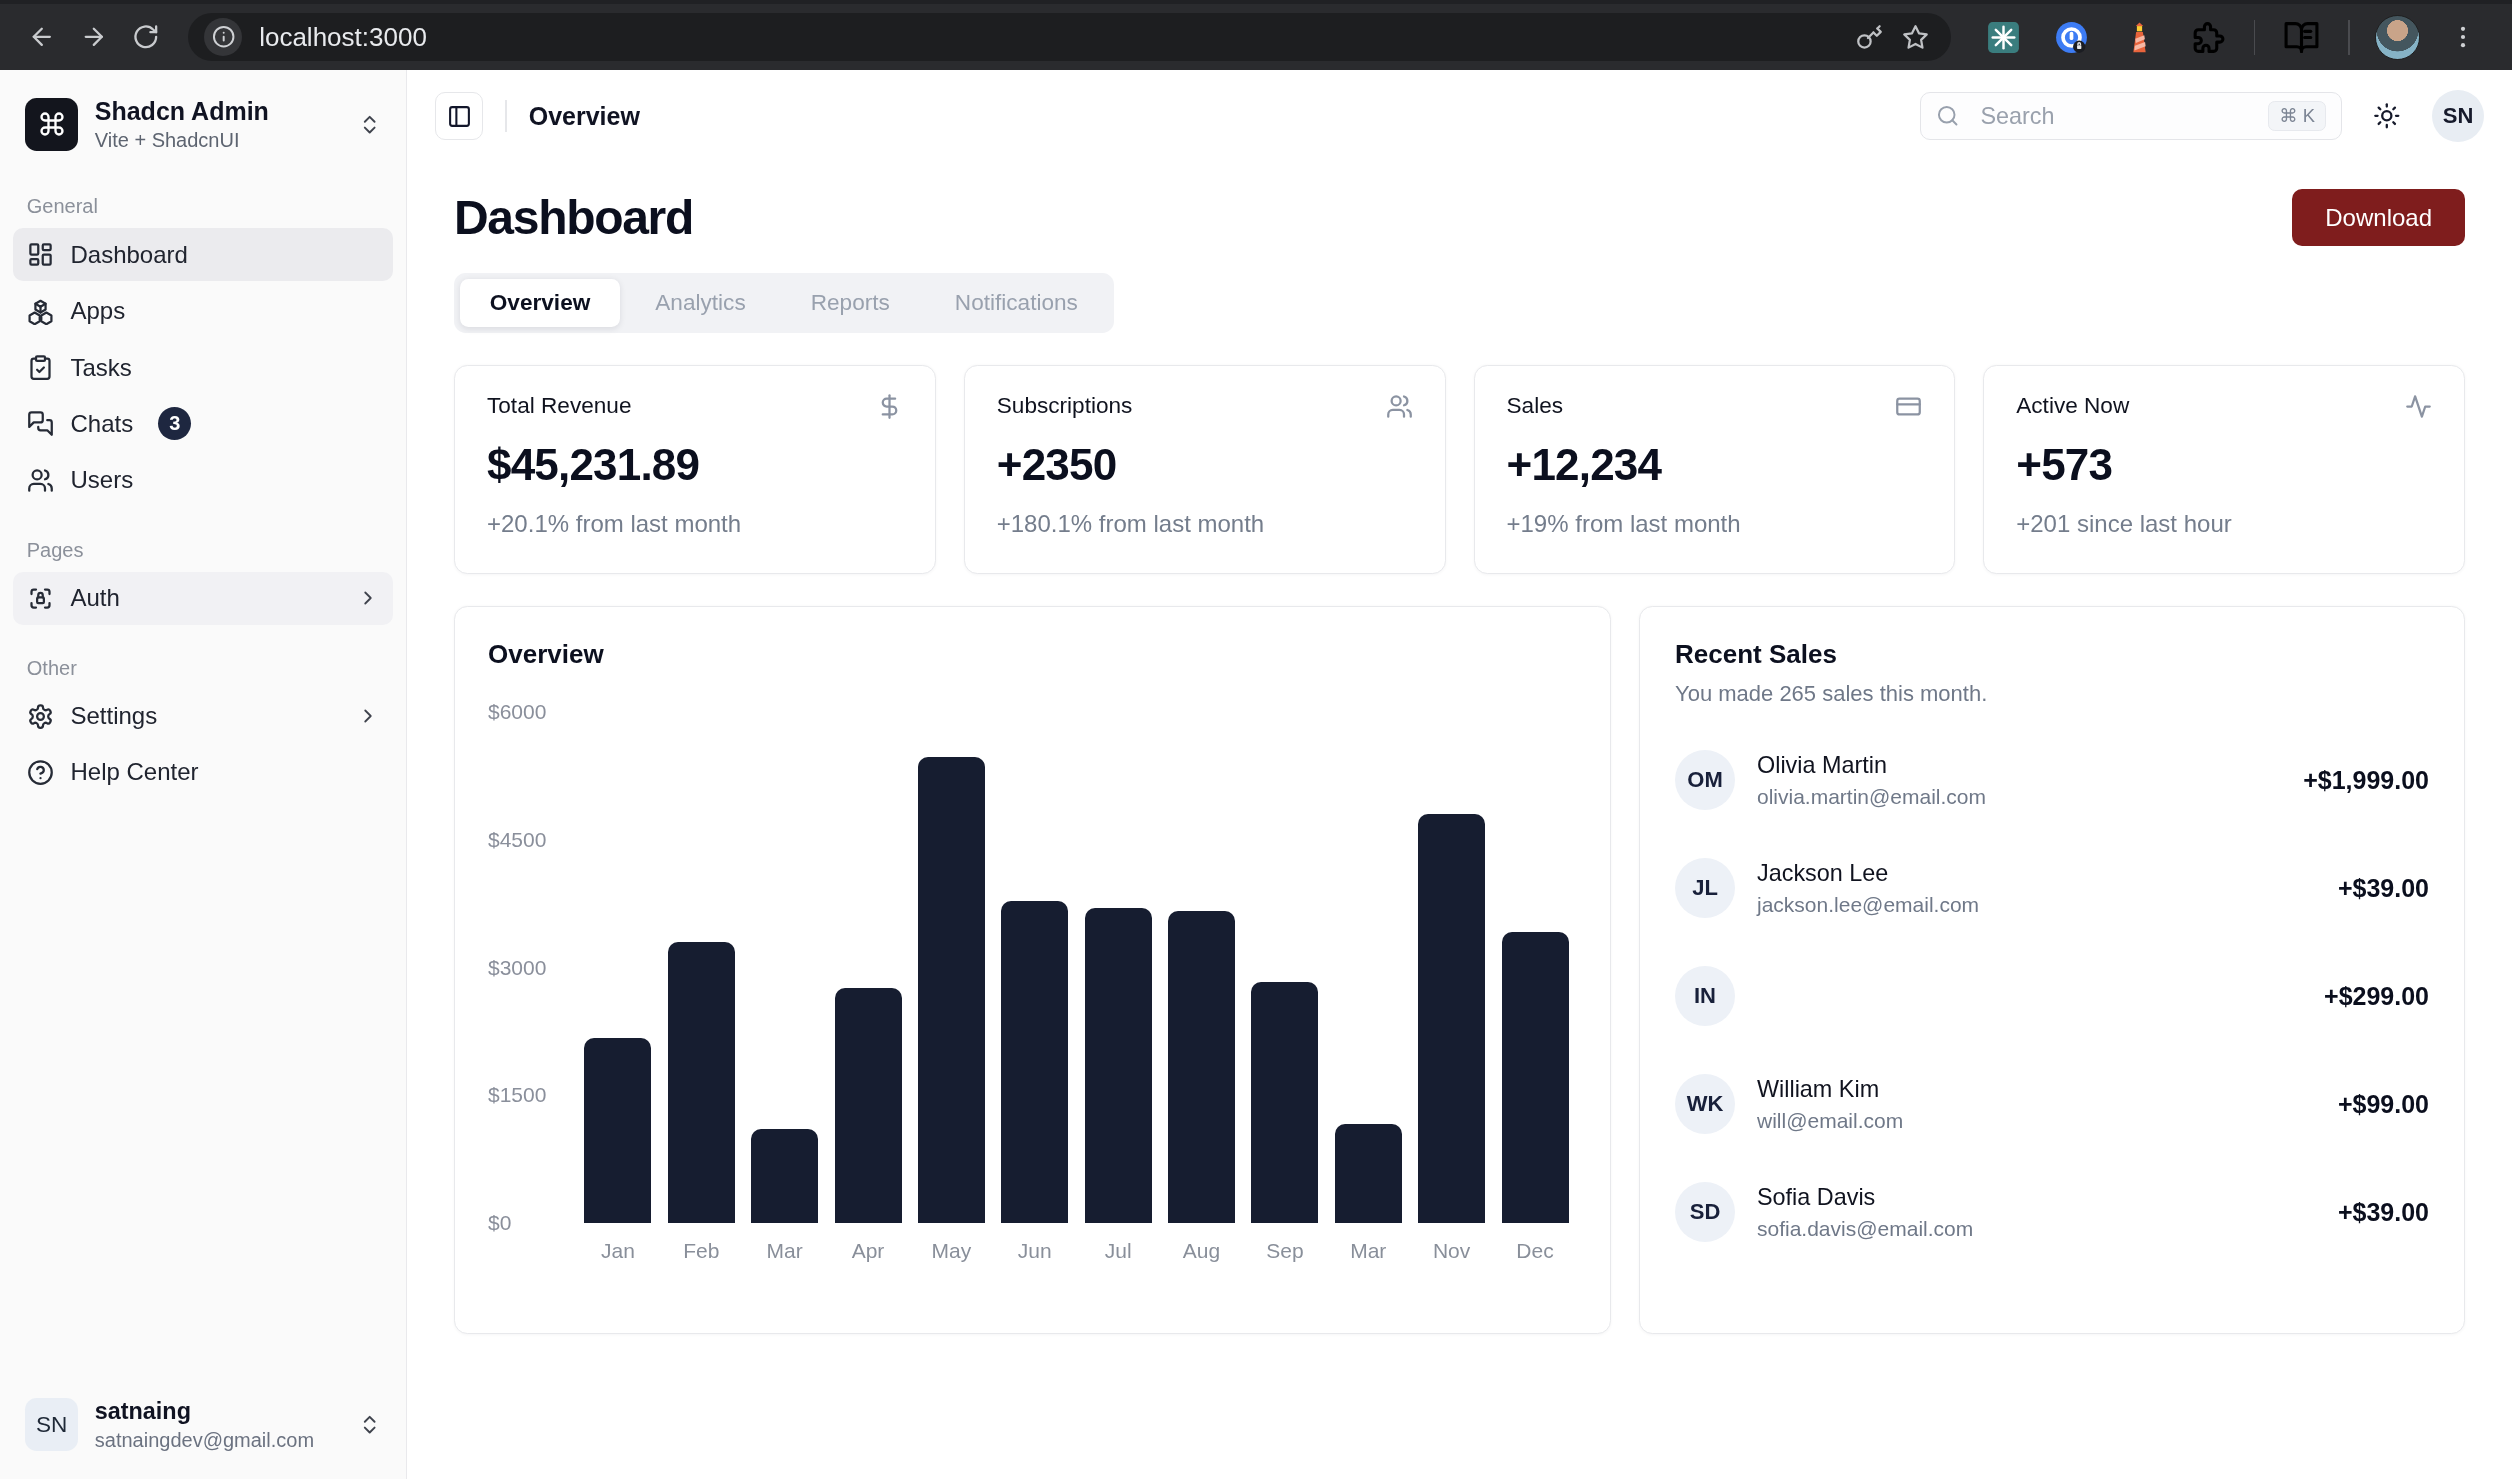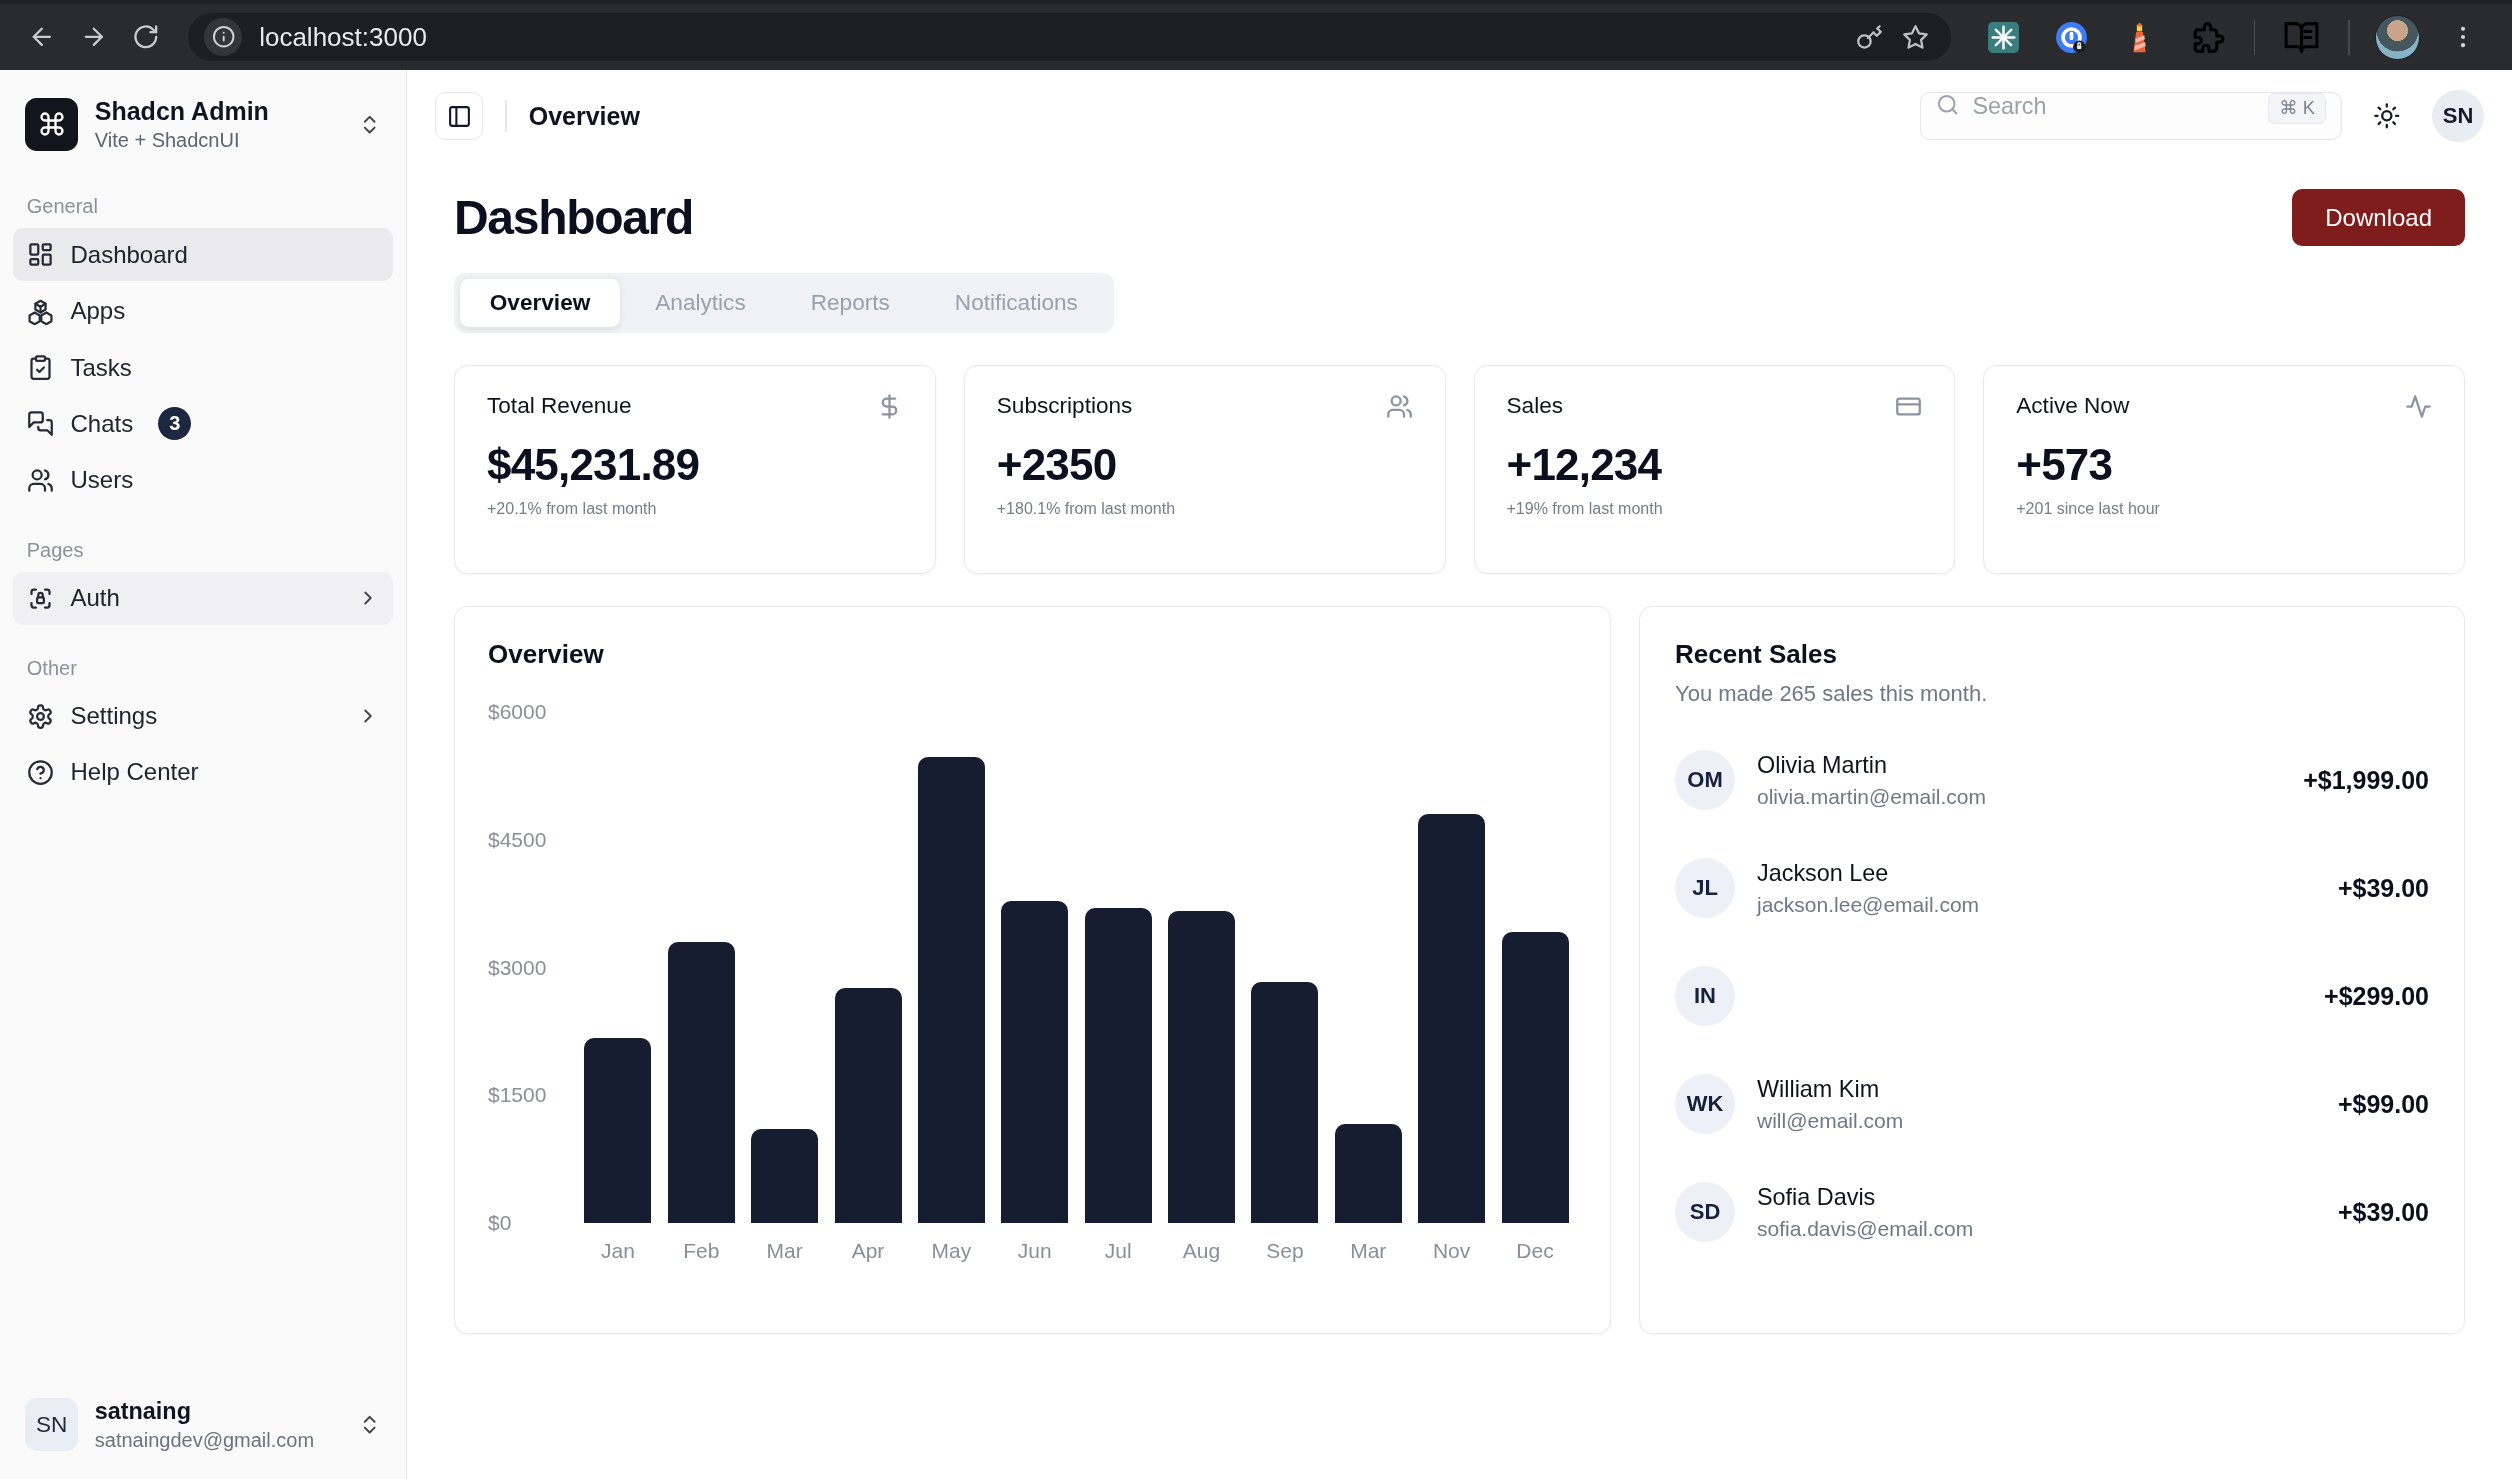--- a/index.html
+++ b/index.html
@@ -64,21 +64,21 @@
   
   .main{flex:1;display:flex;flex-direction:column;min-width:0}
   .header{height:92px;display:flex;align-items:center;padding:0 28px;gap:22px;flex:none}
   .toggle-btn{width:48px;height:48px;border:1.7px solid #e6e7ea;border-radius:10px;background:#fff;
     display:flex;align-items:center;justify-content:center;color:#12162a;flex:none}
   .toggle-btn svg{width:25px;height:25px}
   .h-divider{width:1.7px;height:32px;background:#e6e7ea;flex:none}
   .breadcrumb{font-size:25px;font-weight:600;color:#101322}
   .header-right{margin-left:auto;display:flex;align-items:center;gap:25px}
   .search-box{width:422px;height:48px;border:1.7px solid #e4e5e9;background:#fdfdfe;border-radius:10px;
-    display:flex;align-items:flex-start;padding:0 15px;gap:13px}
+    display:flex;align-items:center;padding:0 15px;gap:21px}
   .search-box svg{width:23.4px;height:23.4px;color:#98a0ad;flex:none}
   .search-input{border:none;outline:none;background:transparent;font-size:23.4px;color:#1b2130;
     font-family:"Liberation Sans",sans-serif;flex:1;min-width:0}
   .search-input::placeholder{color:#9aa1ad}
   .kbd{background:#f3f5f8;border:1.7px solid #e7e9ee;border-radius:6.7px;padding:3.3px 10px;
     font-size:18.4px;color:#7c8594;flex:none;white-space:nowrap}
   .theme-btn{width:40px;height:40px;display:flex;align-items:center;justify-content:center;color:#161a2b}
   .theme-btn svg{width:27.6px;height:27.6px}
   .hdr-avatar{width:52px;height:52px;border-radius:50%;background:#e8edf3;color:#161a2b;
     font-size:22px;font-weight:600;display:flex;align-items:center;justify-content:center}
@@ -92,21 +92,21 @@
     font-size:22.6px;font-weight:500;color:#99a1ae}
   .tab.active{background:#fff;color:#0c101f;font-weight:600;box-shadow:0 1.7px 6.7px rgba(15,23,42,.10)}
   .stats{margin-top:32px;display:grid;grid-template-columns:repeat(4,1fr);gap:28px}
   .stat-card{background:#fff;border:1.7px solid #e8e9ec;border-radius:13.4px;padding:27px 32px;
     box-shadow:0 0.8px 3.3px rgba(15,23,42,.04);height:209px}
   .stat-top{display:flex;align-items:center;justify-content:space-between}
   .stat-title{font-size:22.6px;font-weight:500;color:#10131f}
   .stat-icon{color:#8b93a2}
   .stat-icon svg{width:27px;height:27px}
   .stat-value{font-size:44px;font-weight:800;letter-spacing:-0.8px;color:#0b0f1e;margin-top:20px}
-  .stat-change{font-size:16px;color:#747d8c;margin-top:10px}
+  .stat-change{font-size:24px;color:#747d8c;margin-top:20px}
   .panels{margin-top:32px;display:flex;gap:28px;height:728px}
   .panel{background:#fff;border:1.7px solid #e8e9ec;border-radius:13.4px;
     box-shadow:0 0.8px 3.3px rgba(15,23,42,.04)}
   .chart-card{width:1157px;flex:none;padding:32px 33px}
   .panel-title{font-size:26px;font-weight:700;color:#0c101f}
   .chart-wrap{display:flex;margin-top:42px}
   .yaxis{width:88px;position:relative;height:511px;flex:none}
   .ytick{position:absolute;left:0;transform:translateY(-50%);font-size:21px;color:#8a8f9b}
   .plot{flex:1;height:511px;display:flex;justify-content:space-between;align-items:flex-end;padding:0 8.4px}
   .bar-slot{width:67px;height:100%;display:flex;align-items:flex-end;justify-content:center}

